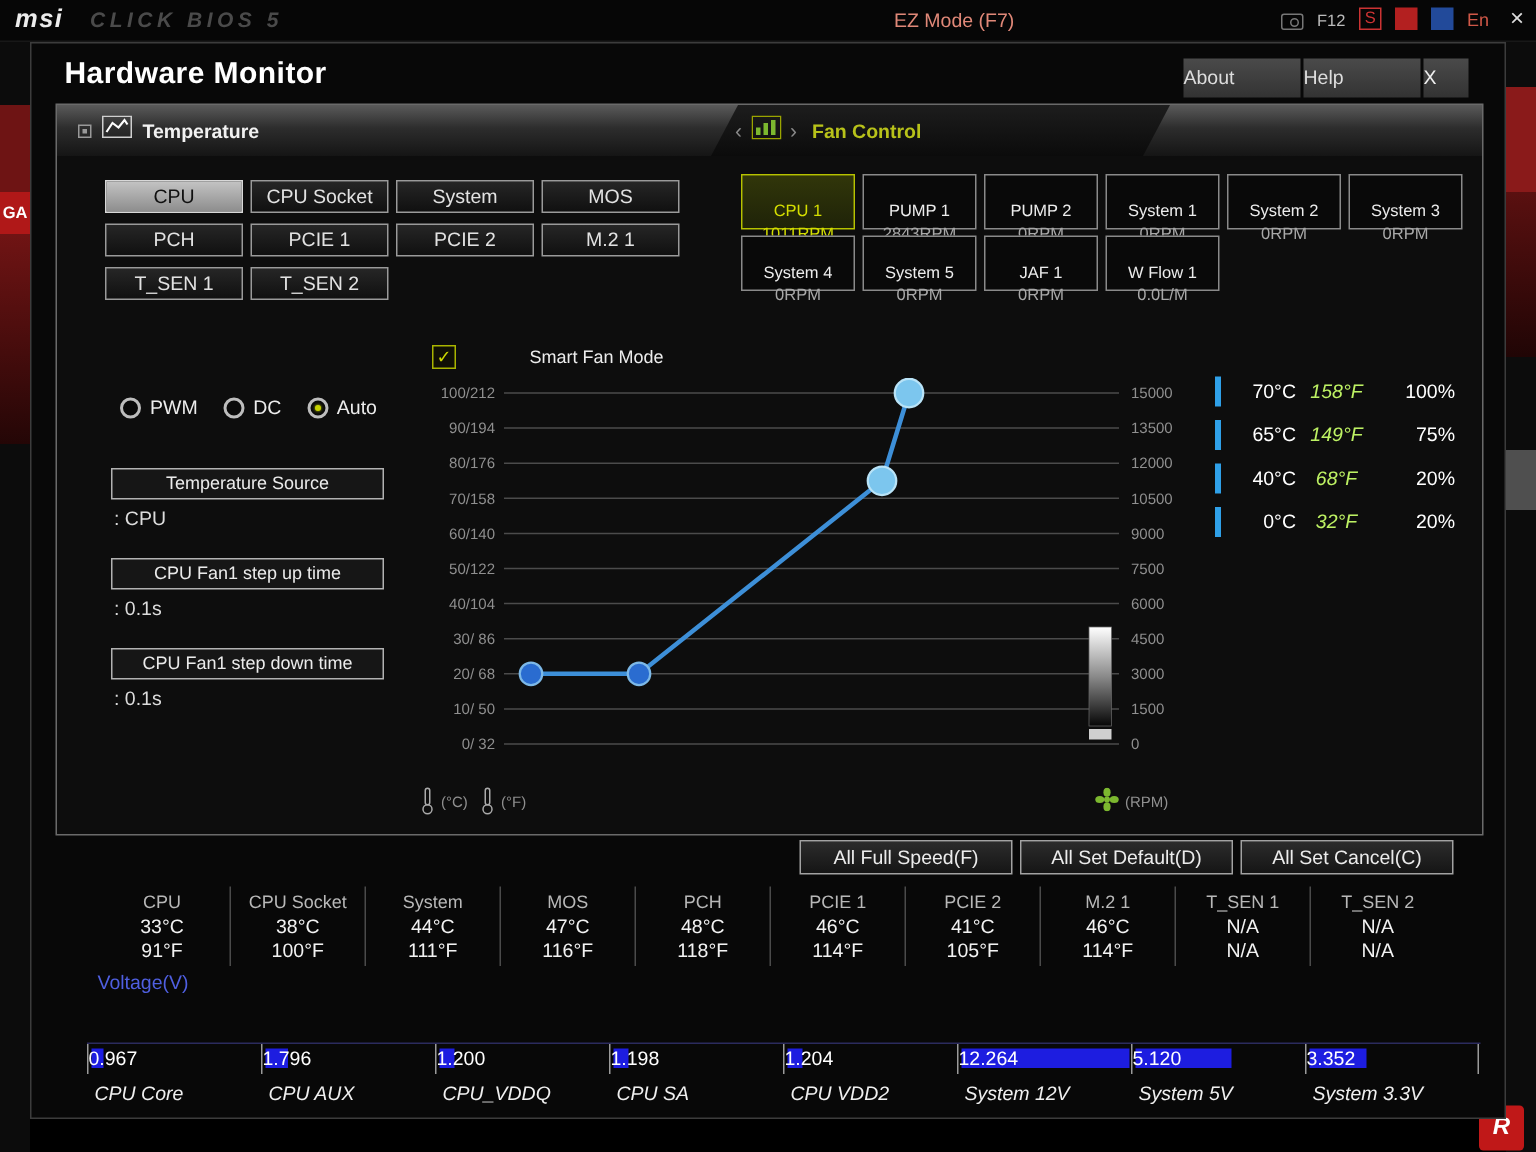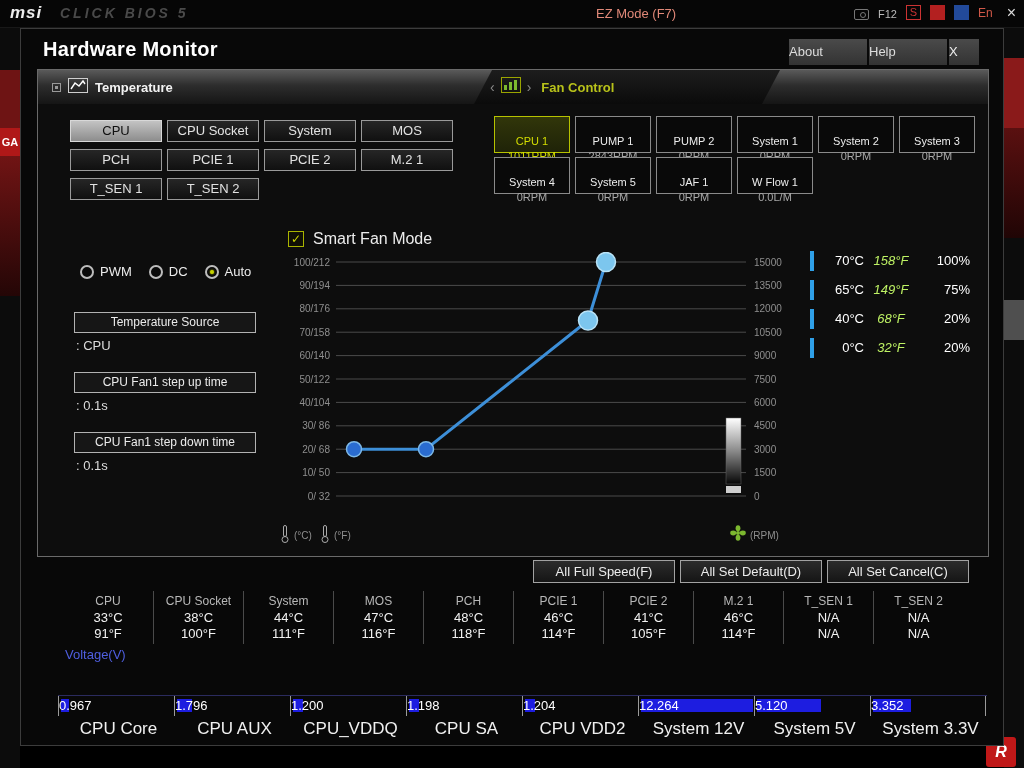--- a/index.html
+++ b/index.html
@@ -72,21 +72,21 @@
   .rdot{width:14px;height:14px;border:2px solid #bdbdbd;border-radius:50%;position:relative;background:#0a0a0a;}
   .radio.on .rdot::after{content:"";position:absolute;left:3px;top:3px;width:4px;height:4px;border-radius:50%;background:#c6d300;box-shadow:0 0 2px #c6d300;}
   .radio span.rlabel{font-size:13px;color:#ececec;}
   .setbox{position:absolute;left:36px;width:182px;height:21px;border:1px solid #b2b2b2;background:#161616;color:#ebebeb;font-size:12px;text-align:center;line-height:19px;}
   .setval{position:absolute;left:38px;color:#dcdcdc;font-size:13px;}
 
   
   .smartfan{position:absolute;left:250px;top:160px;display:flex;align-items:center;gap:9px;}
   .cbox{width:16px;height:16px;border:1px solid #a9b400;background:#101005;display:inline-flex;align-items:center;justify-content:center;}
   .check{color:#cdd800;font-size:12px;font-weight:bold;line-height:1;}
-  .cblabel{font-size:16px;color:#ececec;}
+  .cblabel{font-size:12px;color:#ececec;margin-left:40px;}
   .fan-chart{position:absolute;left:236px;top:182px;}
   .axis-captions{position:absolute;left:0;top:452px;width:100%;height:26px;}
   .thermo1{position:absolute;left:242px;top:2px;}
   .capc{position:absolute;left:256px;top:8px;font-size:10px;color:#8f8f8f;}
   .thermo2{position:absolute;left:282px;top:2px;}
   .capf{position:absolute;left:296px;top:8px;font-size:10px;color:#8f8f8f;}
   .fanic{position:absolute;left:692px;top:3px;}
   .caprpm{position:absolute;left:712px;top:8px;font-size:10px;color:#8f8f8f;}
 
   
@@ -109,21 +109,21 @@
   .rtemp{font-size:13px;color:#f2f2f2;line-height:16px;}
 
   
   .volt-title{position:absolute;left:44px;top:618px;font-size:13px;color:#4f5fe0;}
   .vbars{position:absolute;left:37px;top:666px;width:929px;display:flex;border-top:1px solid #2b2b5e;}
   .vcell{position:relative;width:116px;height:20px;border-left:1px solid #9a9a9a;}
   .vcell:last-child{border-right:1px solid #9a9a9a;}
   .vbar{position:absolute;left:2px;top:3px;height:13px;background:#1d1de0;}
   .vval{position:absolute;left:0;right:0;top:2px;text-align:left;color:#fff;font-size:13px;}
   .vnames{position:absolute;left:37px;top:690px;width:929px;display:flex;}
-  .vname{width:116px;text-align:center;padding-left:5px;color:#f0f0f0;font-size:17px;line-height:20px;}
+  .vname{width:116px;text-align:left;padding-left:5px;color:#f0f0f0;font-size:13px;line-height:20px;font-style:italic;}
 </style>
 </head>
 <body>
 
 <div class="stage">
 
   <div class="topbar">
     <span class="msi-logo">msi</span>
     <span class="product">CLICK BIOS 5</span>
     <span class="ezmode">EZ Mode (F7)</span>

